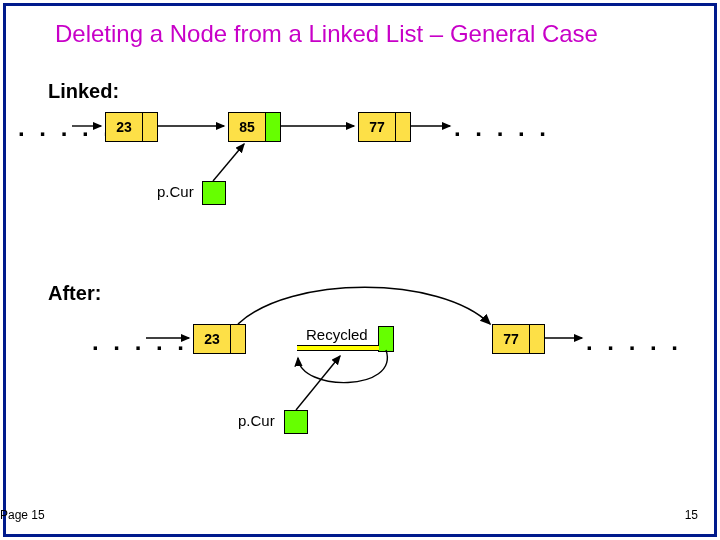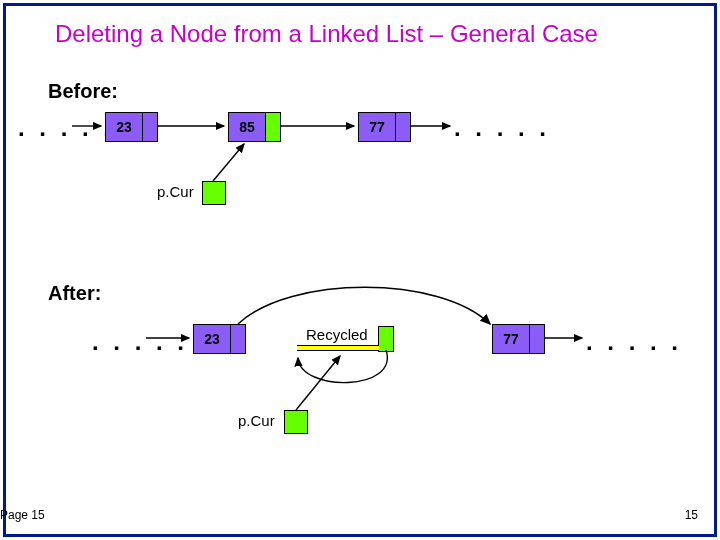--- a/index.html
+++ b/index.html
@@ -1,39 +1,39 @@
 <!DOCTYPE html>
 <html><head>
 <meta charset="utf-8">
 <style>
   html,body{margin:0;padding:0}
   body{width:720px;height:540px;background:#fff;font-family:Arial,Helvetica,sans-serif;position:relative}
   .frame{position:absolute;inset:3px;border:3px solid #001a8c}
   .title{position:absolute;left:55px;top:20px;font-size:24px;color:#c800c8}
   .lbl{position:absolute;font-size:20px;color:#000;font-weight:600}
   .dots{position:absolute;font-size:24px;letter-spacing:4px;color:#000;font-weight:900}
-  .node{position:absolute;border:1px solid #000;background:#8b5cf6;display:flex}
+  .node{position:absolute;border:1px solid #000;background:#fde047;display:flex}
   .node .val{width:36px;display:flex;align-items:center;justify-content:center;font-size:14px;font-weight:700}
   .node .ptr{width:14px;border-left:1px solid #000}
   .node.green .ptr{background:#6f0}
   .pbox{position:absolute;width:22px;height:22px;background:#6f0;border:1px solid #000}
   .plbl{position:absolute;font-size:15px;font-weight:400;color:#000}
   .rec{position:absolute;font-size:15px;font-weight:400;color:#000}
   .page{position:absolute;left:0;right:0;bottom:18px;text-align:left;font-size:12px;color:#000}
   .pnum{position:absolute;right:22px;bottom:18px;font-size:12px;color:#000}
   svg.ov{position:absolute;inset:0;width:720px;height:540px;pointer-events:none}
 </style>
 </head>
 <body>
 
 <div class="frame"></div>
 
 <div class="title">Deleting a Node from a Linked List – General Case</div>
 
-<div class="lbl" style="left:48px;top:80px">Before:</div>
+<div class="lbl" style="left:48px;top:80px">Linked:</div>
 
 <div class="dots" style="left:18px;top:114px">. . . . .</div>
 
 <div class="node" style="left:105px;top:112px;height:28px">
   <div class="val">23</div>
   <div class="ptr"></div>
 </div>
 <div class="node green" style="left:228px;top:112px;height:28px">
   <div class="val">85</div>
   <div class="ptr"></div>

